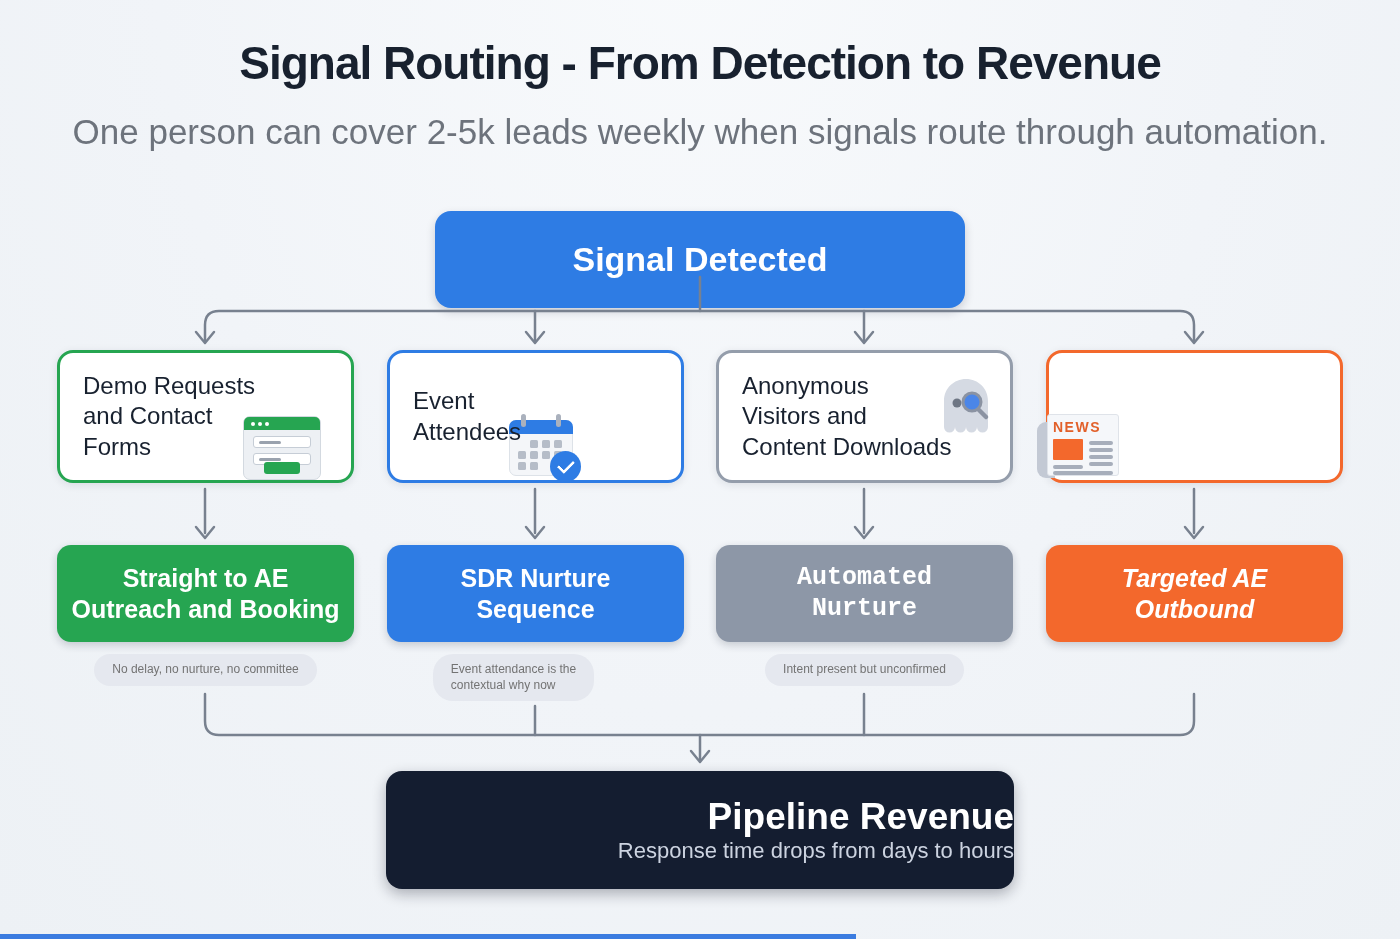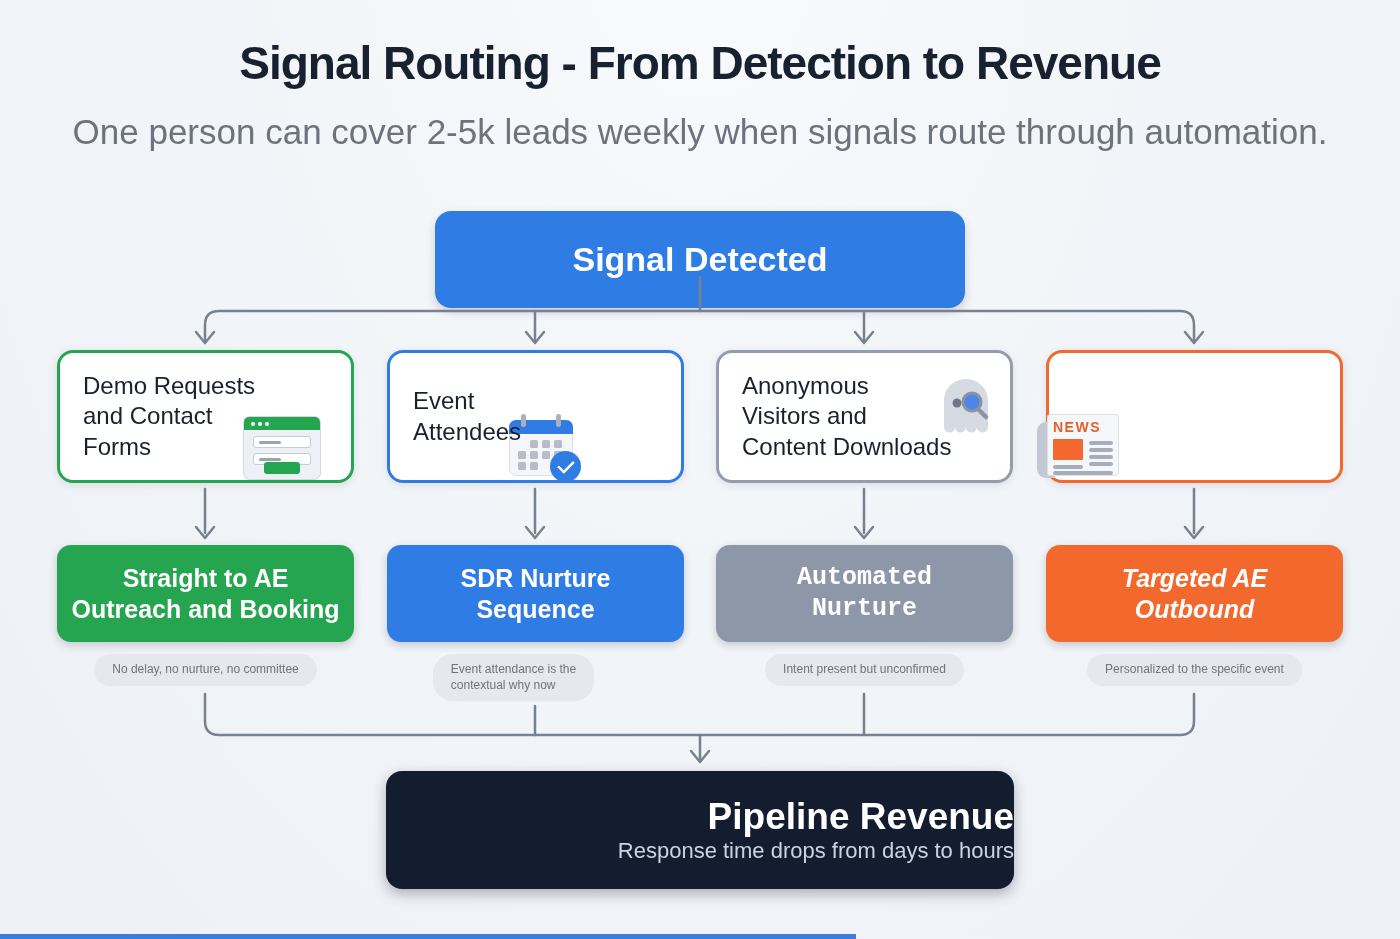--- a/index.html
+++ b/index.html
@@ -220,23 +220,20 @@
       <div class="ln" style="left:52px; top:41px; width:24px;"></div>
       <div class="ln" style="left:52px; top:48px; width:24px;"></div>
       <div class="ln" style="left:16px; top:51px; width:30px;"></div>
       <div class="ln" style="left:16px; top:57px; width:60px;"></div>
     </div>
   </div>
   <div class="act-box" style="left:1046px; background:#f3682c;font-style:italic;">
     <span>Targeted AE
 Outbound</span>
   </div>
-  <div class="pill-wrap" style="left:1046px;">
-    <div class="pill">Personalized to the specific event</div>
-  </div>
 
   <div class="outcome-box">
     <div class="outcome-title">Pipeline Revenue</div>
     <div class="outcome-sub">Response time drops from days to hours</div>
   </div>
 
   <div class="bottom-accent"></div>
 </div>
 
 </body></html>

